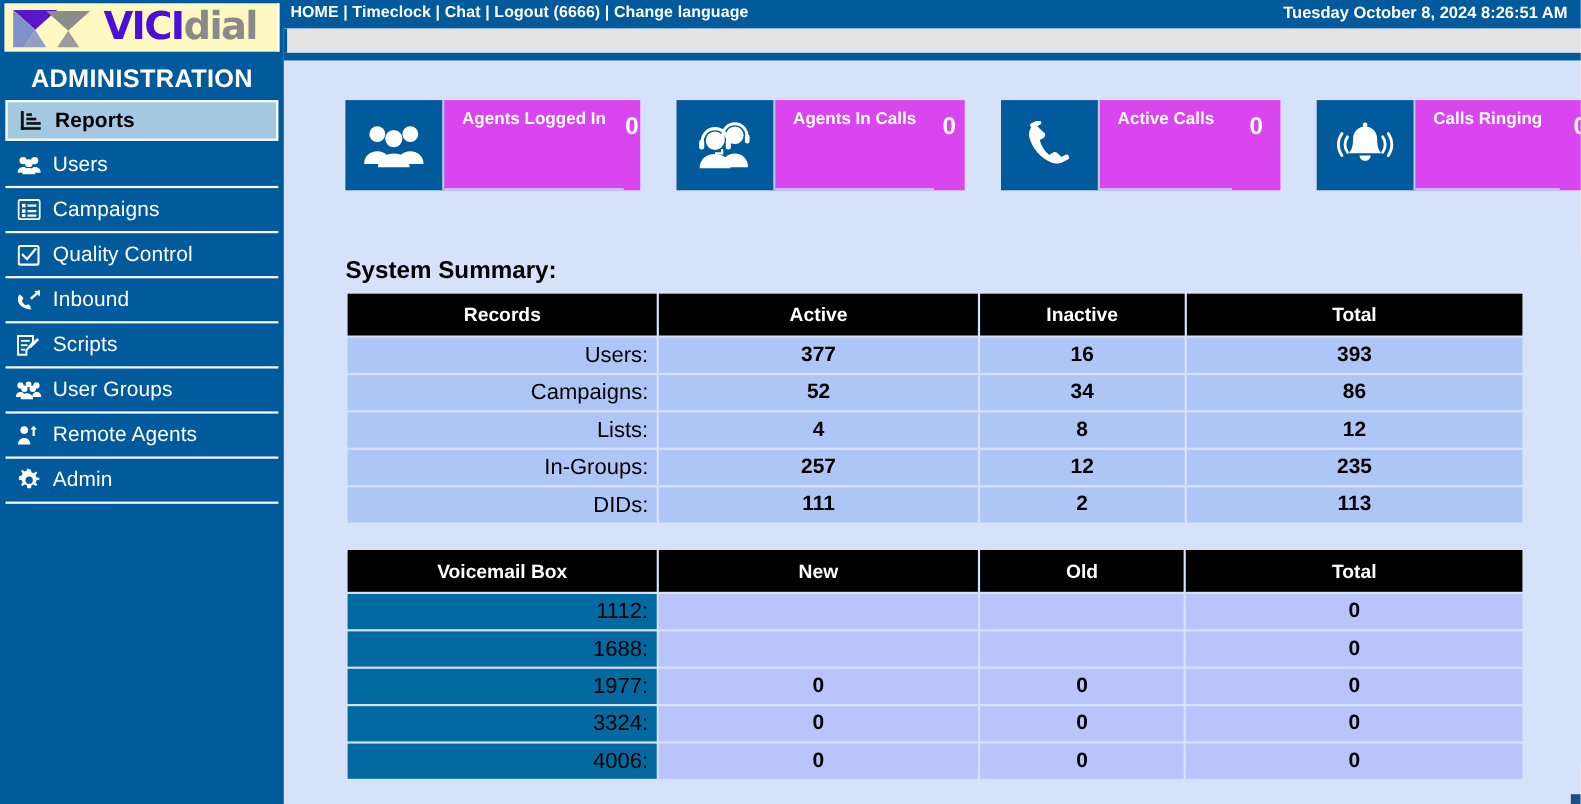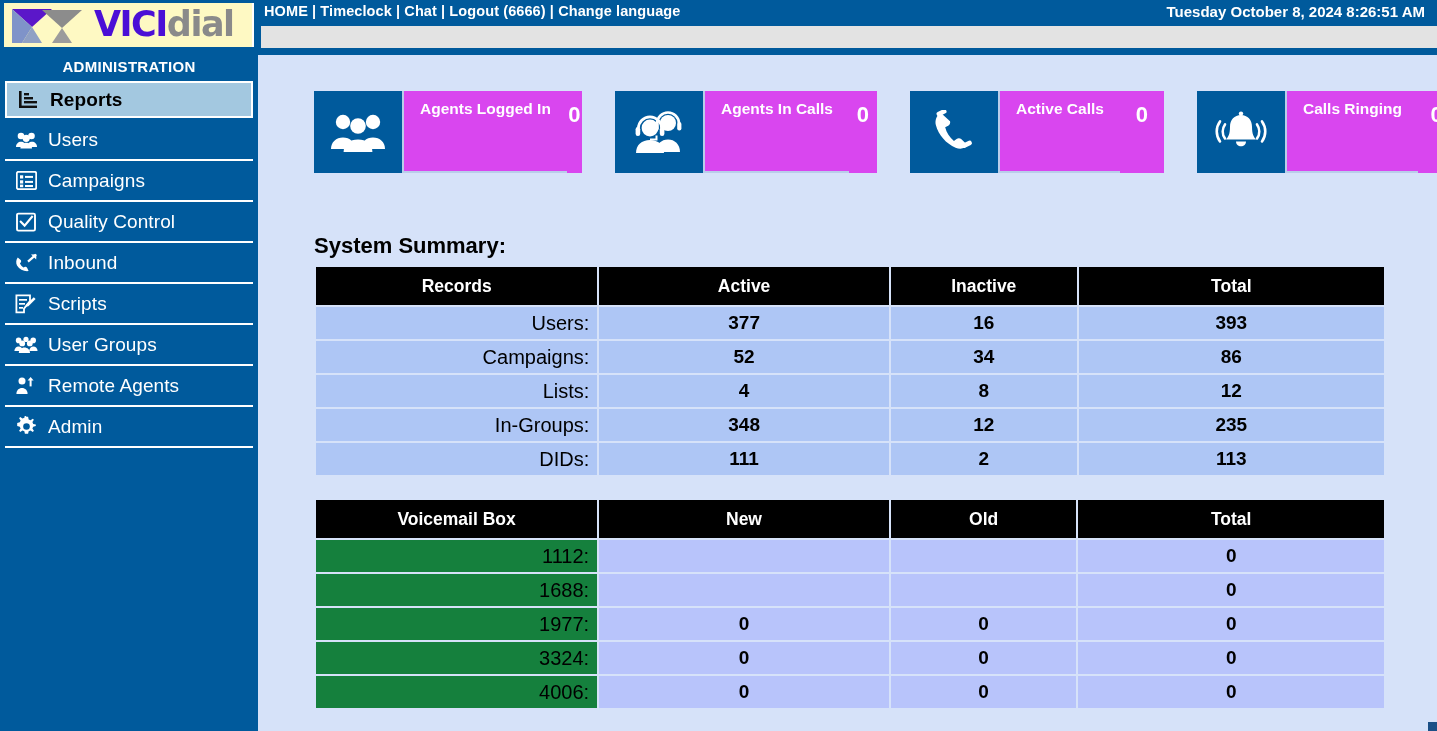--- a/index.html
+++ b/index.html
@@ -76,21 +76,21 @@
 
   
   .sidebar {
     position: absolute; left: 0; top: 50px;
     width: 258px; height: 681px;
     background: #005a9c;
     z-index: 10;
   }
   .admin-title {
     color: #ffffff;
-    font-size: 15px; font-weight: bold;
+    font-size: 23px; font-weight: bold;
     text-align: center;
     padding: 8px 0 6px 0;
     letter-spacing: 0.3px;
   }
   .navlist { padding: 0 5px; }
   .navitem {
     display: flex; align-items: center;
     height: 41px;
     padding-left: 8px;
     border-bottom: 2px solid #ffffff;
@@ -193,21 +193,21 @@
   table.vtable td.rowlabel {
     text-align: right;
     padding-right: 8px;
     font-weight: normal;
     font-size: 20px;
   }
   table#summary-table { left: 56px; top: 210px; }
   table#summary-table td { background: #aec6f5; }
   table#voicemail-table { left: 56px; top: 443px; }
   table#voicemail-table td { background: #b8c4fb; }
-  table#voicemail-table td.rowlabel { background: #15803d; margin-left: 44px; }
+  table#voicemail-table td.rowlabel { background: #0369a1; margin-left: 44px; }
 
   col.c1 { width: 283px; }
   col.c2 { width: 292px; }
   col.c3 { width: 187px; }
   col.c4 { width: 308px; }
 
   
   .scroll-nub {
     position: absolute; right: 0; bottom: 0;
     width: 9px; height: 9px;
@@ -479,21 +479,21 @@
         <td>86</td>
       </tr>
       <tr>
         <td class="rowlabel">Lists:</td>
         <td>4</td>
         <td>8</td>
         <td>12</td>
       </tr>
       <tr>
         <td class="rowlabel">In-Groups:</td>
-        <td>348</td>
+        <td>257</td>
         <td>12</td>
         <td>235</td>
       </tr>
       <tr>
         <td class="rowlabel">DIDs:</td>
         <td>111</td>
         <td>2</td>
         <td>113</td>
       </tr>
     </tbody>

